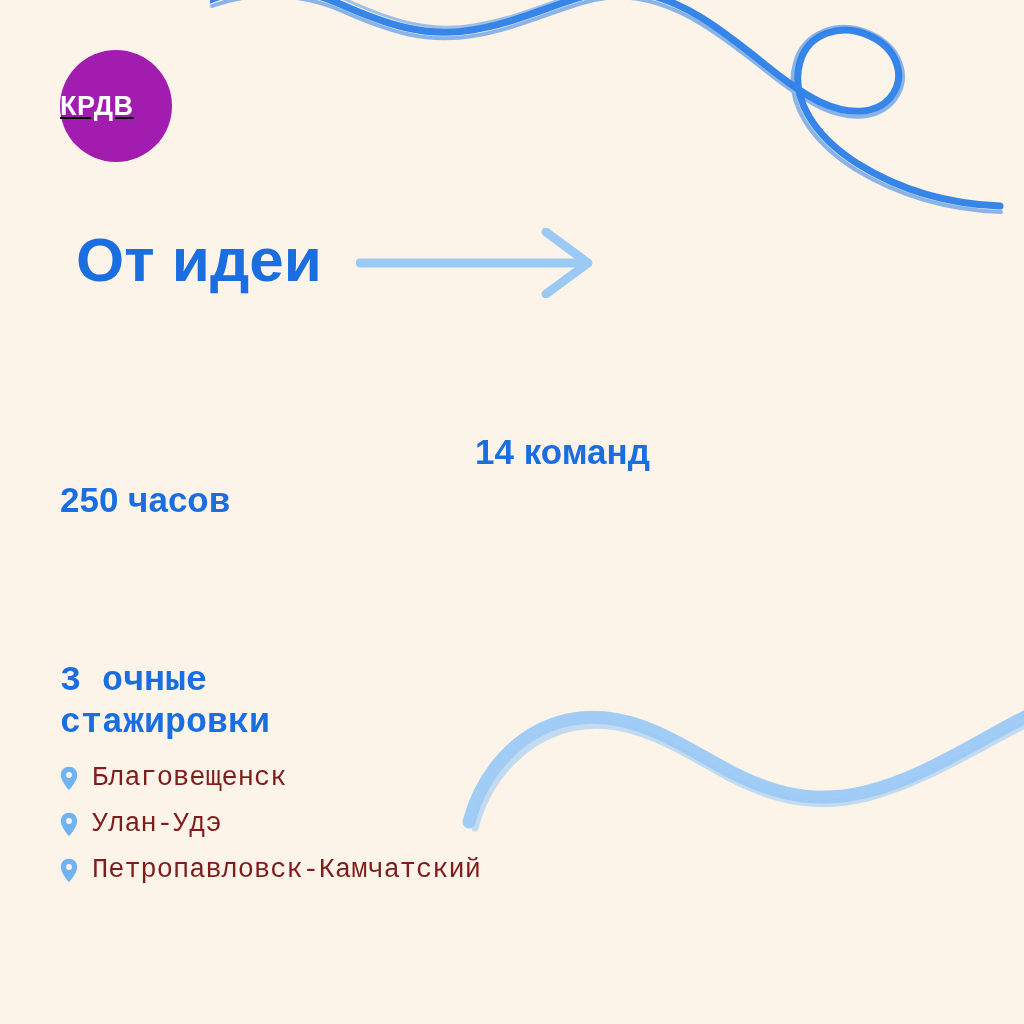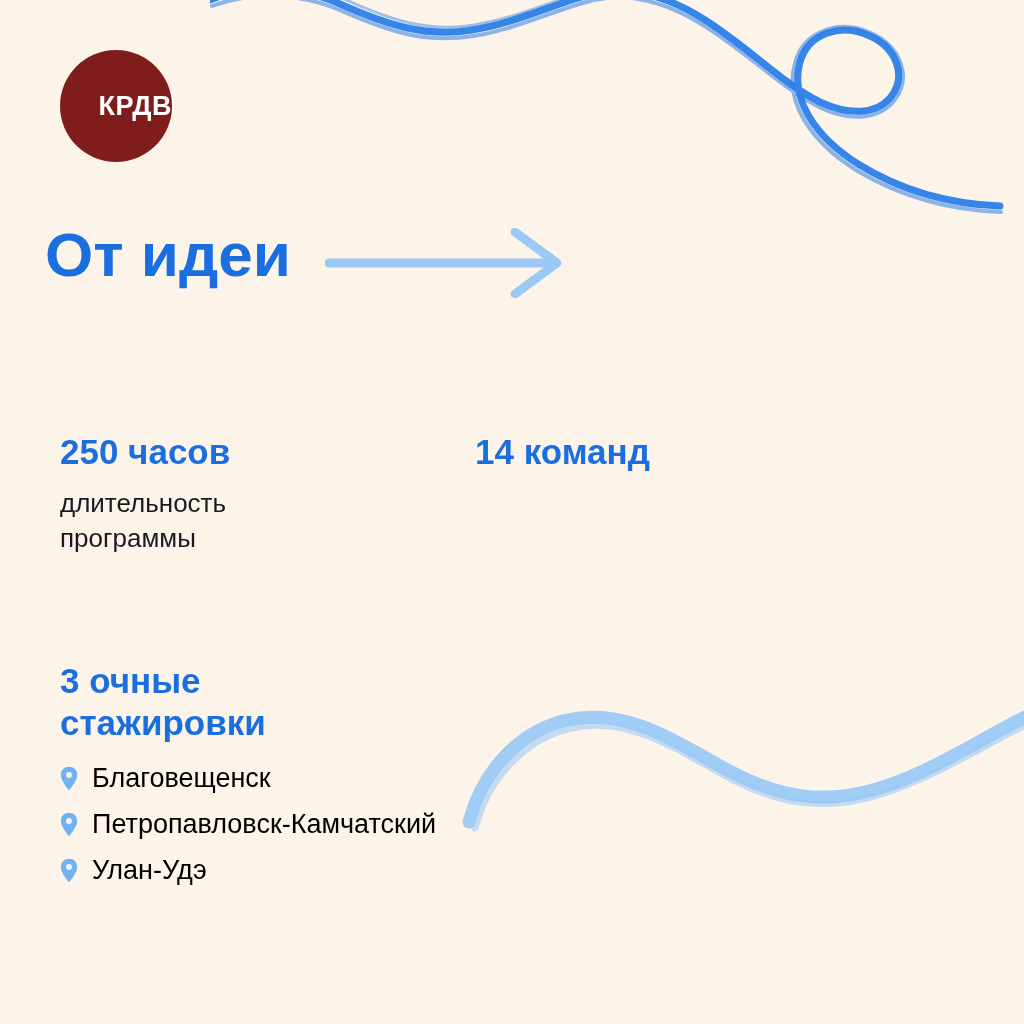--- a/index.html
+++ b/index.html
@@ -33,40 +33,41 @@
   }
 
   
   .logo {
     position: absolute;
     left: 60px;
     top: 50px;
     width: 112px;
     height: 112px;
     border-radius: 50%;
-    background: #7f1d1d;
+    background: #a21caf;
     display: flex;
     align-items: center;
-    justify-content: flex-end;
+    justify-content: flex-start;
+    text-decoration: underline;
   }
   .logo-text {
     color: #ffffff;
     font-size: 27px;
     font-weight: bold;
     letter-spacing: 0.5px;
   }
 
   
   .headline {
     position: absolute;
-    left: 45px;
+    left: 76px;
     top: 222px;
     width: 930px;
     display: flex;
-    align-items: flex-start;
+    align-items: center;
     gap: 4px;
   }
   .headline-part {
     color: #1a6ee0;
     font-size: 62px;
     font-weight: bold;
     line-height: 1.05;
     white-space: nowrap;
   }
   .headline-arrow {
@@ -76,60 +77,61 @@
 
   
   .stats {
     position: absolute;
     top: 432px;
     left: 60px;
     width: 940px;
     display: flex;
     gap: 0px;
   }
-  .stat-col-a { width: 415px; }
+  .stat-col-a { width: 415px; margin-top: 48px; }
   .stat-col-b { width: 525px; }
   .stat-value {
     color: #1a6ee0;
     font-size: 35px;
     font-weight: bold;
     line-height: 1.15;
     margin-bottom: 14px;
   }
   .stat-desc {
     color: #1a1a22;
     font-size: 26px;
     line-height: 1.32;
   }
 
   
   .intern {
     position: absolute;
     top: 660px;
     left: 60px;
     width: 620px;
+    font-family: Liberation Mono, monospace;
   }
   .intern-title {
     color: #1a6ee0;
     font-size: 35px;
     font-weight: bold;
     line-height: 1.2;
     margin-bottom: 18px;
     max-width: 330px;
   }
   .city-list { list-style: none; }
   .city-item {
     display: flex;
     align-items: center;
     gap: 14px;
     margin-bottom: 12px;
   }
   .pin-icon { flex: 0 0 auto; width: 18px; height: 25px; }
   .city-label {
-    color: #000000;
+    color: #7f1d1d;
     font-size: 27px;
     line-height: 1.25;
   }
 </style>
 </head>
 <body>
 
 <svg class="deco-top" viewBox="0 0 820 250" aria-hidden="true">
   <g fill="none" stroke="#2b7ee8" stroke-linecap="round" stroke-linejoin="round">
     <path d="M0 10 C 40 -6, 90 -4, 130 14 C 175 34, 215 48, 262 40 C 300 34, 330 20, 368 8
@@ -163,22 +165,20 @@
     <g fill="none" stroke="#9bc9f5" stroke-width="9" stroke-linecap="round" stroke-linejoin="round">
       <line x1="4" y1="35" x2="228" y2="35"></line>
       <polyline points="190,4 232,35 190,66"></polyline>
     </g>
   </svg>
 </div>
 
 <div class="stats">
   <div class="stat-col-a">
     <div class="stat-value">250 часов</div>
-    <div class="stat-desc" style="white-space: pre-line;">длительность
-программы</div>
   </div>
   <div class="stat-col-b">
     <div class="stat-value">14 команд</div>
   </div>
 </div>
 
 <div class="intern">
   <div class="intern-title" style="white-space: pre-line;">3 очные
 стажировки</div>
   <ul class="city-list">
@@ -187,23 +187,23 @@
         <path d="M9 0.8 C 4.3 0.8 0.8 4.3 0.8 9 C 0.8 15.2 9 24.2 9 24.2 C 9 24.2 17.2 15.2 17.2 9 C 17.2 4.3 13.7 0.8 9 0.8 Z" fill="#6fb3f0"></path>
         <circle cx="9" cy="9" r="2.9" fill="#fdf4e9"></circle>
       </svg>
       <span class="city-label">Благовещенск</span>
     </li>
     <li class="city-item">
       <svg class="pin-icon" viewBox="0 0 18 25" aria-hidden="true">
         <path d="M9 0.8 C 4.3 0.8 0.8 4.3 0.8 9 C 0.8 15.2 9 24.2 9 24.2 C 9 24.2 17.2 15.2 17.2 9 C 17.2 4.3 13.7 0.8 9 0.8 Z" fill="#6fb3f0"></path>
         <circle cx="9" cy="9" r="2.9" fill="#fdf4e9"></circle>
       </svg>
-      <span class="city-label">Петропавловск-Камчатский</span>
+      <span class="city-label">Улан-Удэ</span>
     </li>
     <li class="city-item">
       <svg class="pin-icon" viewBox="0 0 18 25" aria-hidden="true">
         <path d="M9 0.8 C 4.3 0.8 0.8 4.3 0.8 9 C 0.8 15.2 9 24.2 9 24.2 C 9 24.2 17.2 15.2 17.2 9 C 17.2 4.3 13.7 0.8 9 0.8 Z" fill="#6fb3f0"></path>
         <circle cx="9" cy="9" r="2.9" fill="#fdf4e9"></circle>
       </svg>
-      <span class="city-label">Улан-Удэ</span>
+      <span class="city-label">Петропавловск-Камчатский</span>
     </li>
   </ul>
 </div>
 
 </body></html>

